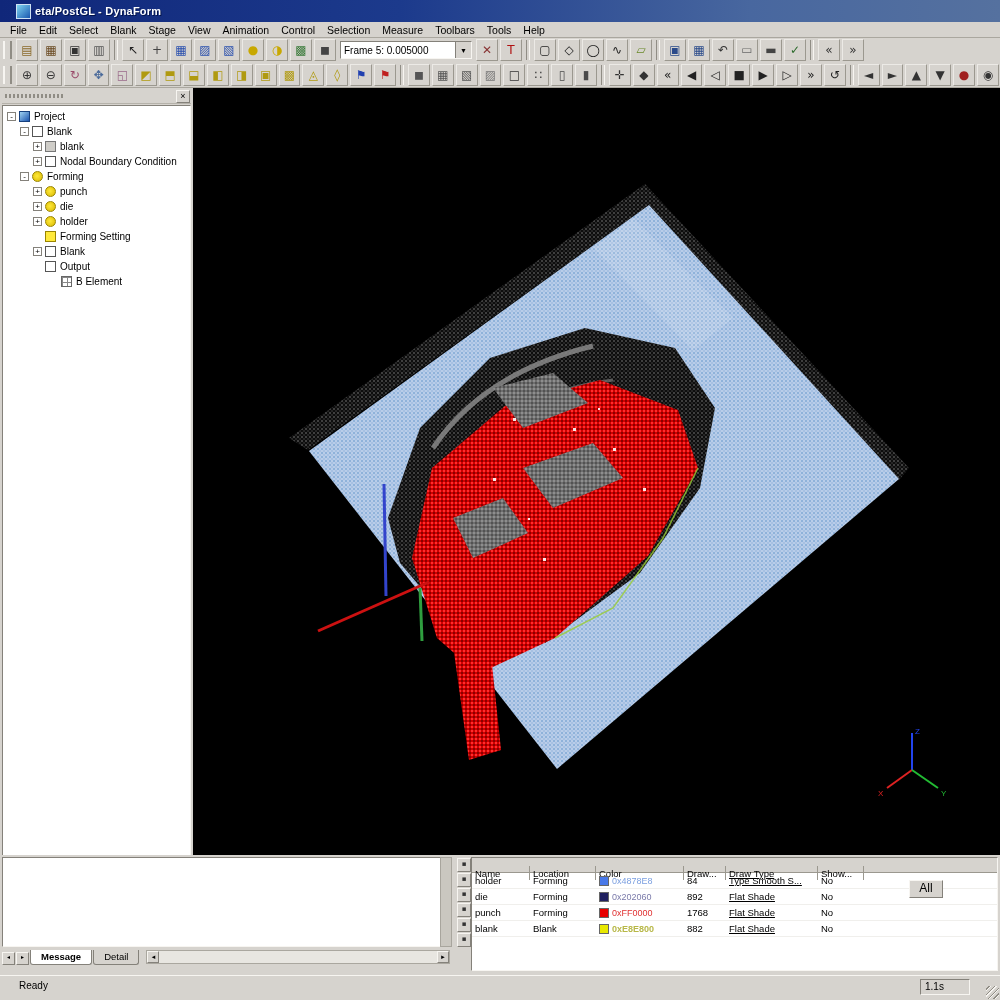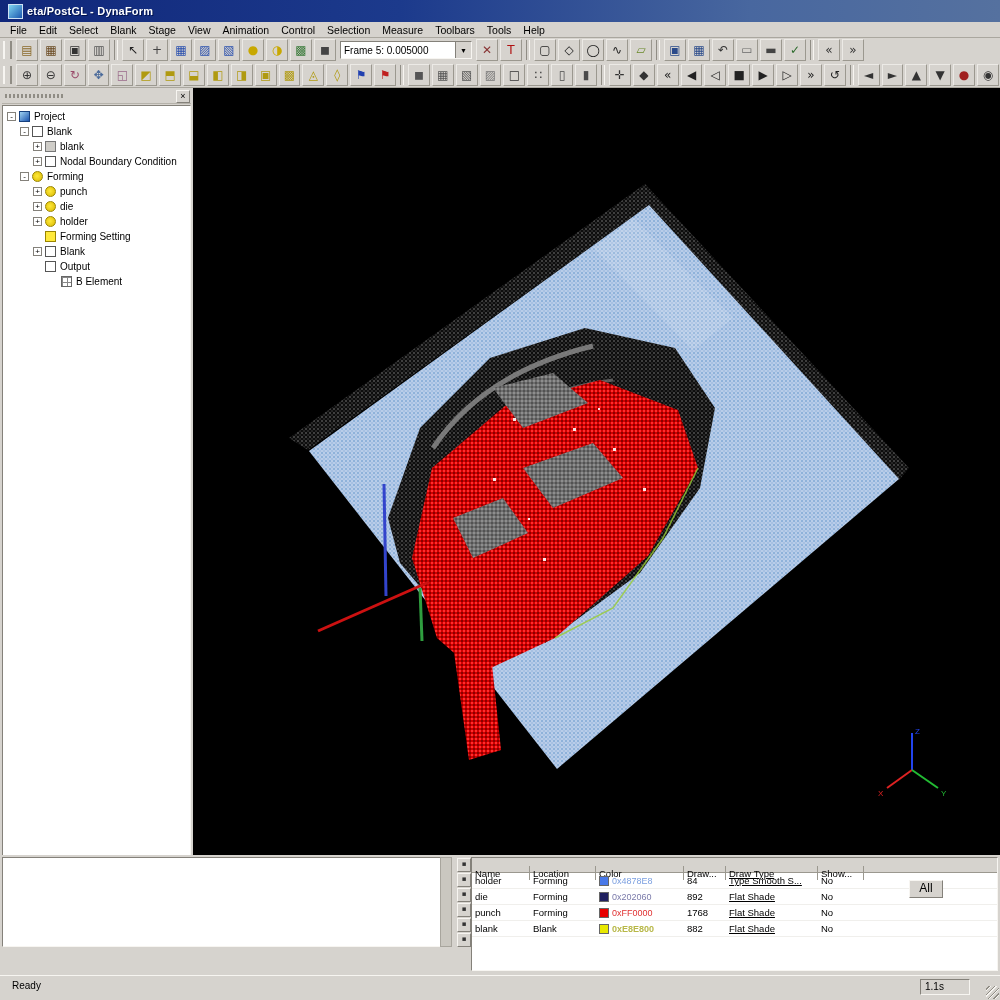--- a/index.html
+++ b/index.html
@@ -1,21 +1,21 @@
 <!DOCTYPE html>
 <html><head>
 <meta charset="utf-8">
 <style>
   html,body{margin:0;padding:0;background:#555;}
   #win{position:relative;width:1000px;height:1000px;background:#d6d3ce;overflow:hidden;
        font-family:"Liberation Sans",sans-serif;font-size:11px;color:#000;}
   
   #titlebar{position:absolute;left:0;top:0;width:1000px;height:22px;
     background:linear-gradient(90deg,#10277a 0%,#1c3a8c 40%,#48679f 75%,#55719f 100%);
-    display:flex;align-items:center;padding-left:8px;box-sizing:border-box;}
+    display:flex;align-items:center;padding-left:16px;box-sizing:border-box;}
   #titlebar .ticon{width:13px;height:13px;background:linear-gradient(135deg,#7fd4f0,#1a57b0);
     border:1px solid #cfe2f4;margin-right:4px;}
   #titlebar .ttext{color:#fff;font-weight:bold;font-size:11px;letter-spacing:.2px;
     text-shadow:1px 1px 0 #00124a;white-space:nowrap;}
   
   #menubar{position:absolute;left:0;top:22px;width:1000px;height:16px;background:#d6d3ce;
     border-bottom:1px solid #aaa79f;display:flex;align-items:center;padding-left:4px;box-sizing:border-box;}
   .menu-item{padding:1px 6px;font-size:10.5px;cursor:default;}
   
   .toolbar{position:absolute;left:0;width:1000px;background:#d6d3ce;display:flex;align-items:center;
@@ -96,21 +96,21 @@
   .c-name{width:58px;} .c-loc{width:66px;} .c-color{width:88px;display:flex;align-items:center;}
   .c-elem{width:42px;} .c-draw{width:92px;text-decoration:underline;} .c-show{width:46px;}
   .chip{display:inline-block;width:8px;height:8px;margin-right:3px;border:1px solid #666;}
   .chex{font-size:9px;}
   #allbtn{position:absolute;left:437px;top:22px;width:32px;height:16px;background:#d6d3ce;
     border:1px solid;border-color:#f7f5f1 #84817a #84817a #f7f5f1;font-size:12px;text-align:center;
     line-height:14px;cursor:default;}
   
   #statusbar{position:absolute;left:0;top:975px;width:1000px;height:25px;background:#d6d3ce;
     border-top:1px solid #f7f5f1;box-sizing:border-box;}
-  #status-left{position:absolute;left:12px;top:4px;font-size:10px;}
+  #status-left{position:absolute;left:19px;top:4px;font-size:10px;}
   #status-right{position:absolute;right:30px;top:3px;width:50px;height:16px;font-size:10px;
     padding:1px 4px;box-sizing:border-box;border:1px solid;border-color:#84817a #f7f5f1 #f7f5f1 #84817a;}
   #grip-corner{position:absolute;right:1px;bottom:1px;width:13px;height:13px;
     background:repeating-linear-gradient(135deg,transparent 0 2px,#908d85 2px 3px,#f7f5f1 3px 4px);}
 </style>
 </head>
 <body>
 
 <div id="win">
 
@@ -460,20 +460,33 @@
         <text x="722" y="646" font-size="8" fill="#2244ee">Z</text>
         <text x="685" y="708" font-size="8" fill="#dd2222">X</text>
         <text x="748" y="708" font-size="8" fill="#22bb33">Y</text>
       </g>
     </svg>
   </div>
 
   <div id="msgpanel">
     <div id="msgbody"></div>
     <div id="msgscroll-v"></div>
+    <div id="msgtabs">
+      <span class="tinybtn">◂</span>
+      <span class="tinybtn">▸</span>
+
+        <span class="tab active">Message</span>
+
+        <span class="tab">Detail</span>
+
+      <div id="msg-hscroll">
+        <span class="sbtn">◄</span>
+        <span class="sbtn">►</span>
+      </div>
+    </div>
   </div>
 
   <div id="partspanel">
     <div id="vstrip">
 
         <span class="vbtn">▪</span>
 
         <span class="vbtn">▪</span>
 
         <span class="vbtn">▪</span>

